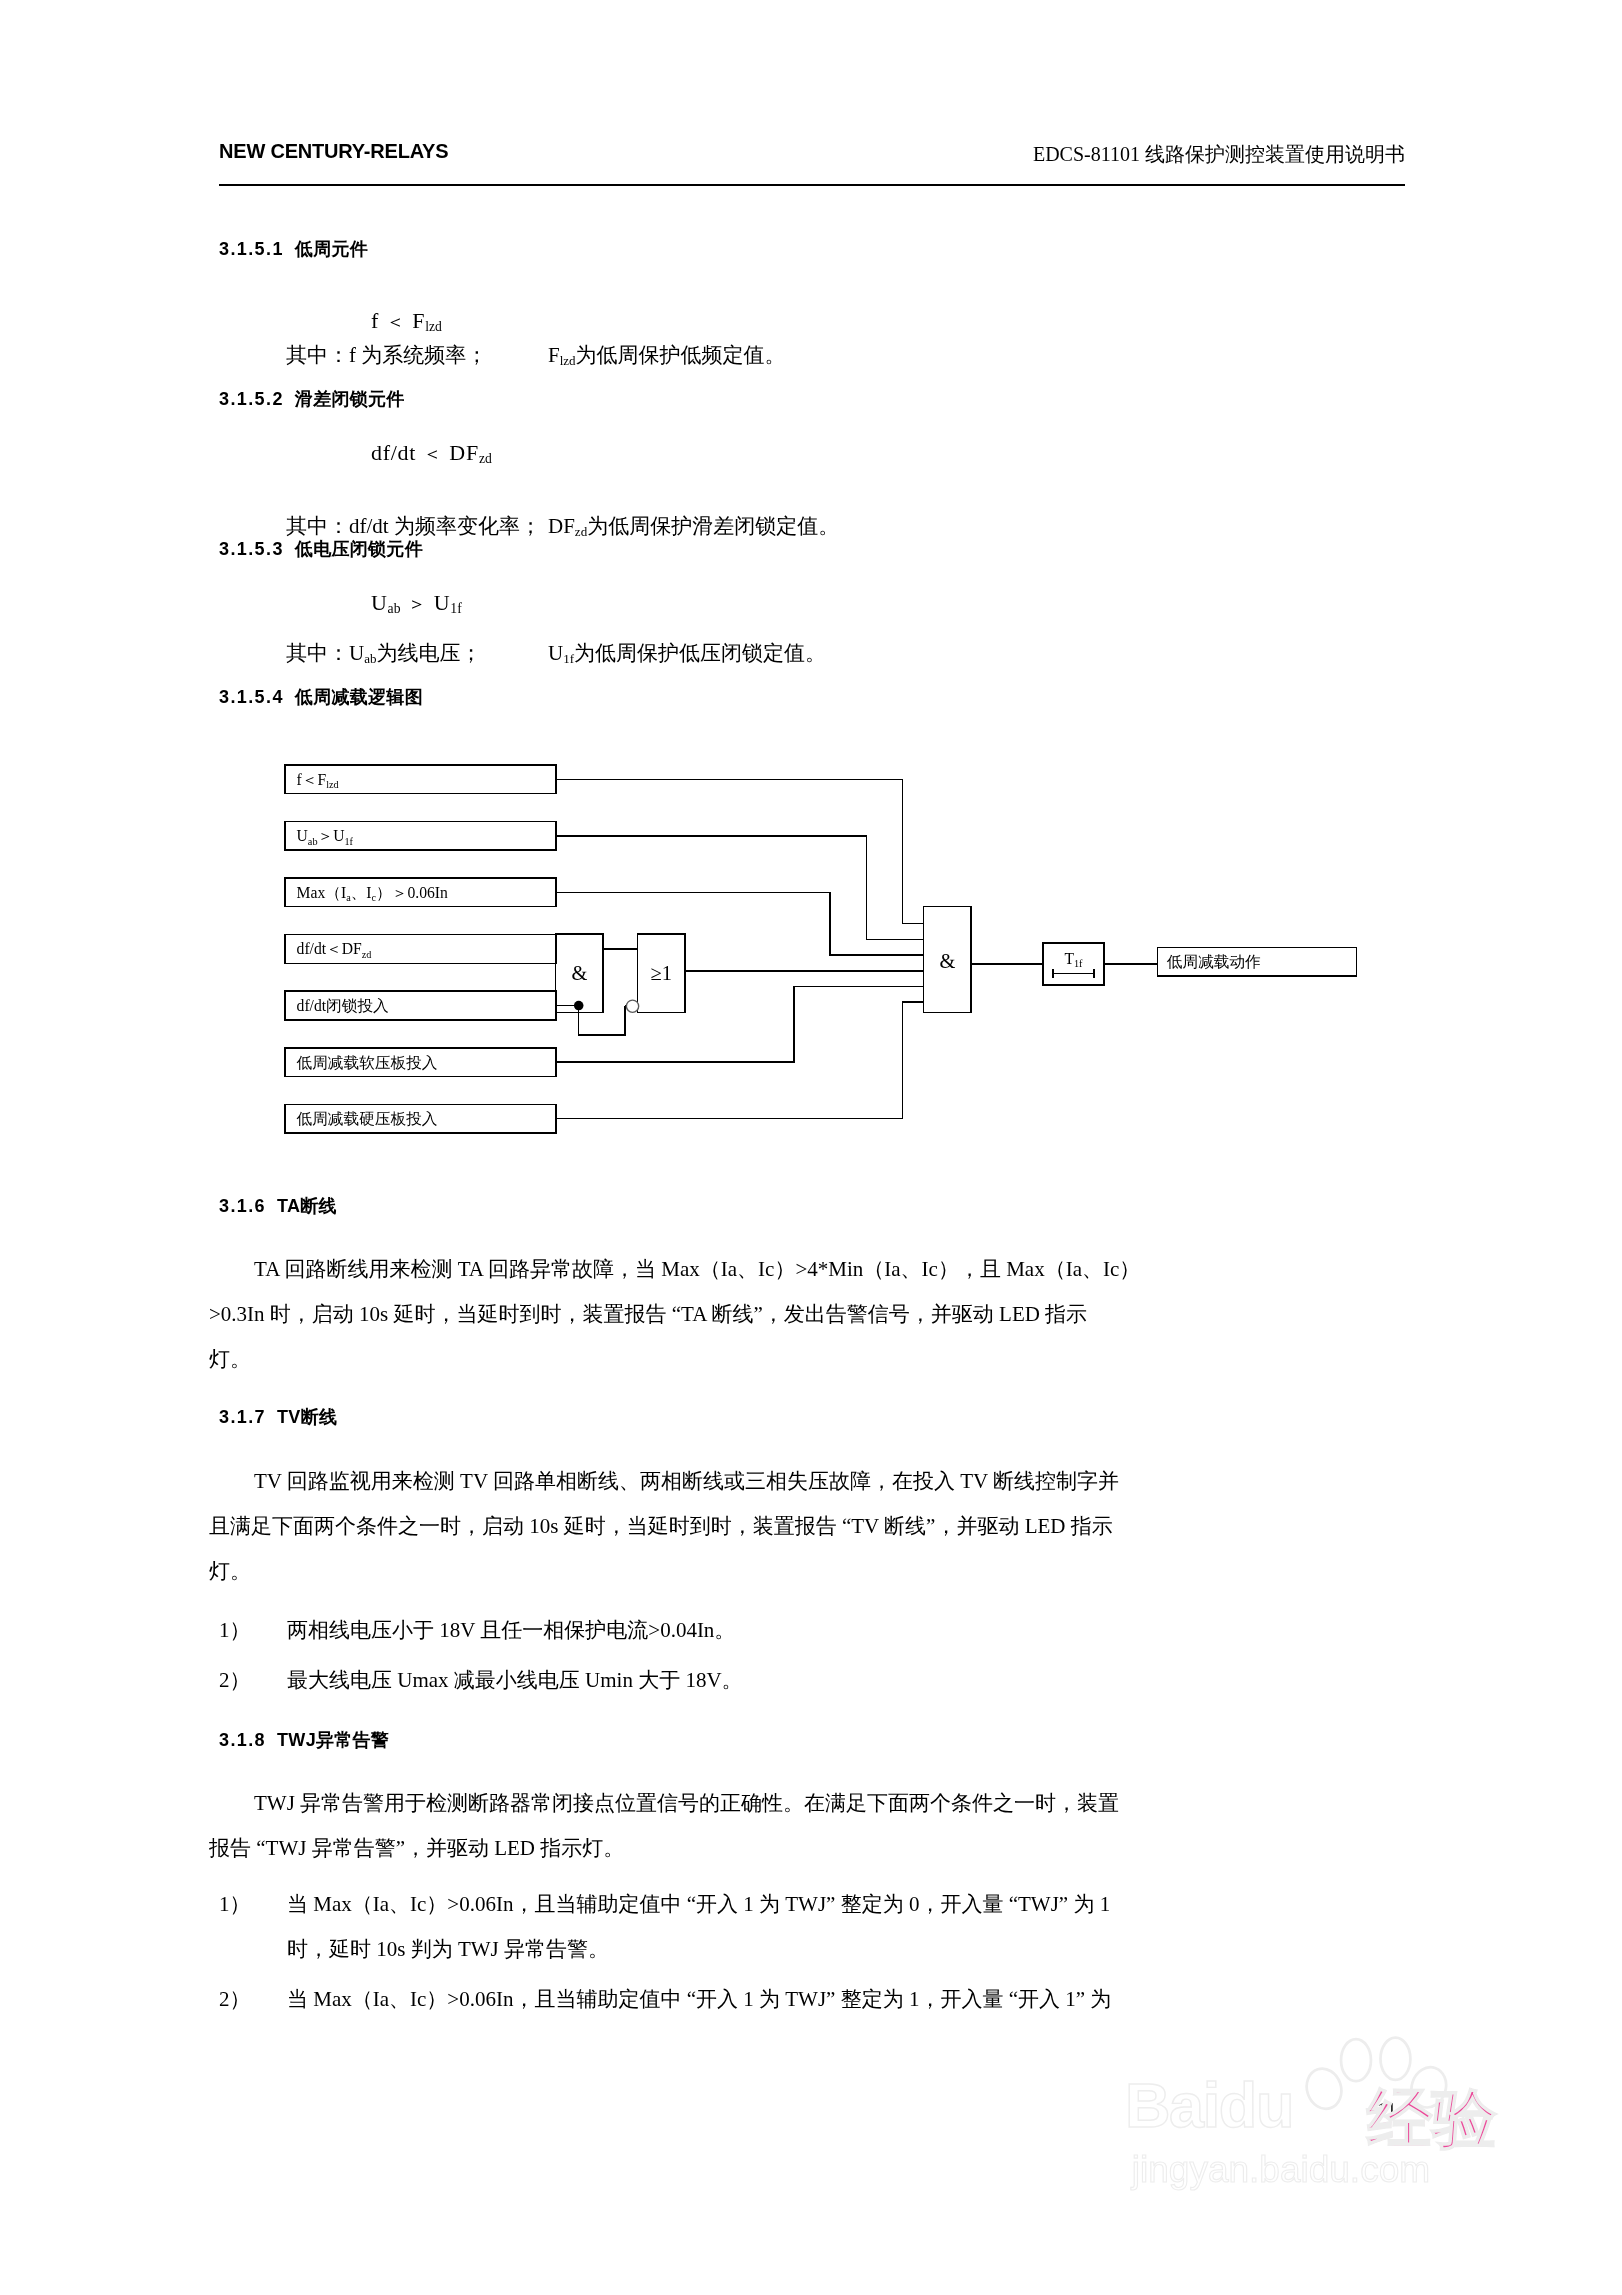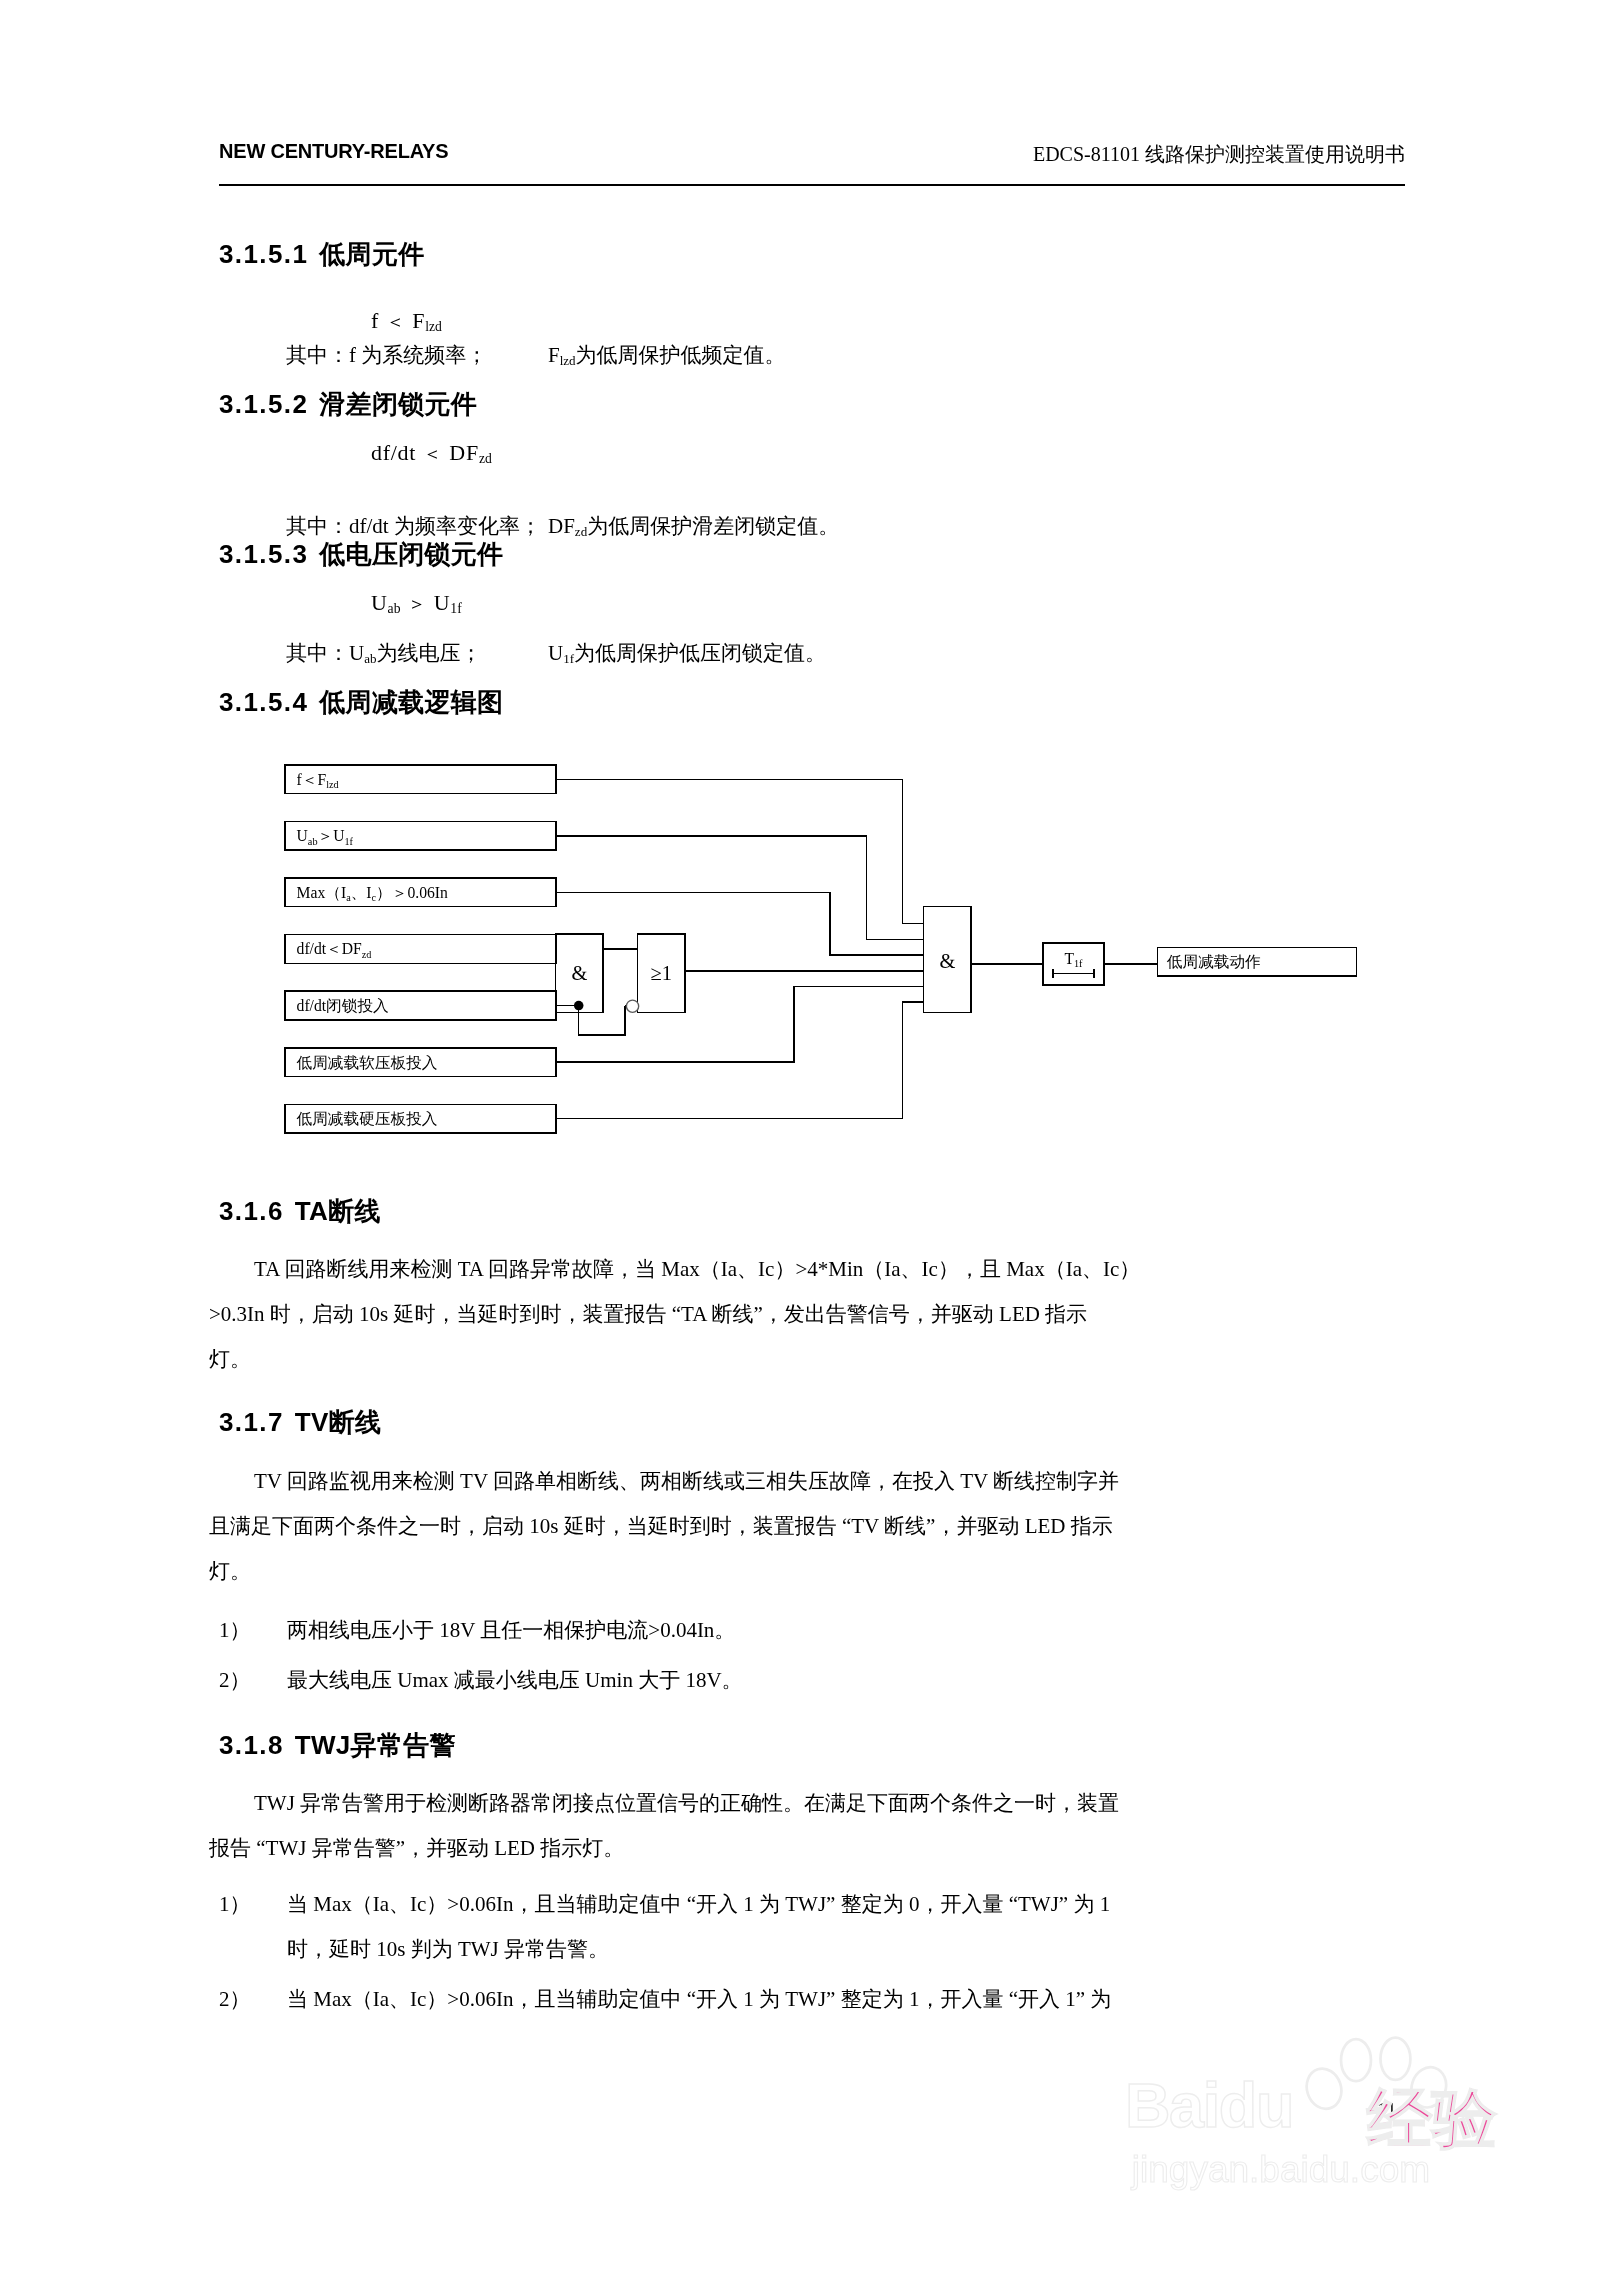--- a/index.html
+++ b/index.html
@@ -56,21 +56,21 @@
     width: 1186px;
     height: 2px;
     background: #000000;
   }
 
   
   .h3 {
     position: absolute;
     font-family: "Liberation Sans", "DejaVu Sans", sans-serif;
     font-weight: bold;
-    font-size: 26px;
+    font-size: 18px;
     white-space: nowrap;
     letter-spacing: 0.3px;
   }
   .h3 .num {
     letter-spacing: 1.4px;
     margin-right: 11px;
   }
   .formula {
     position: absolute;
     font-size: 22px;

